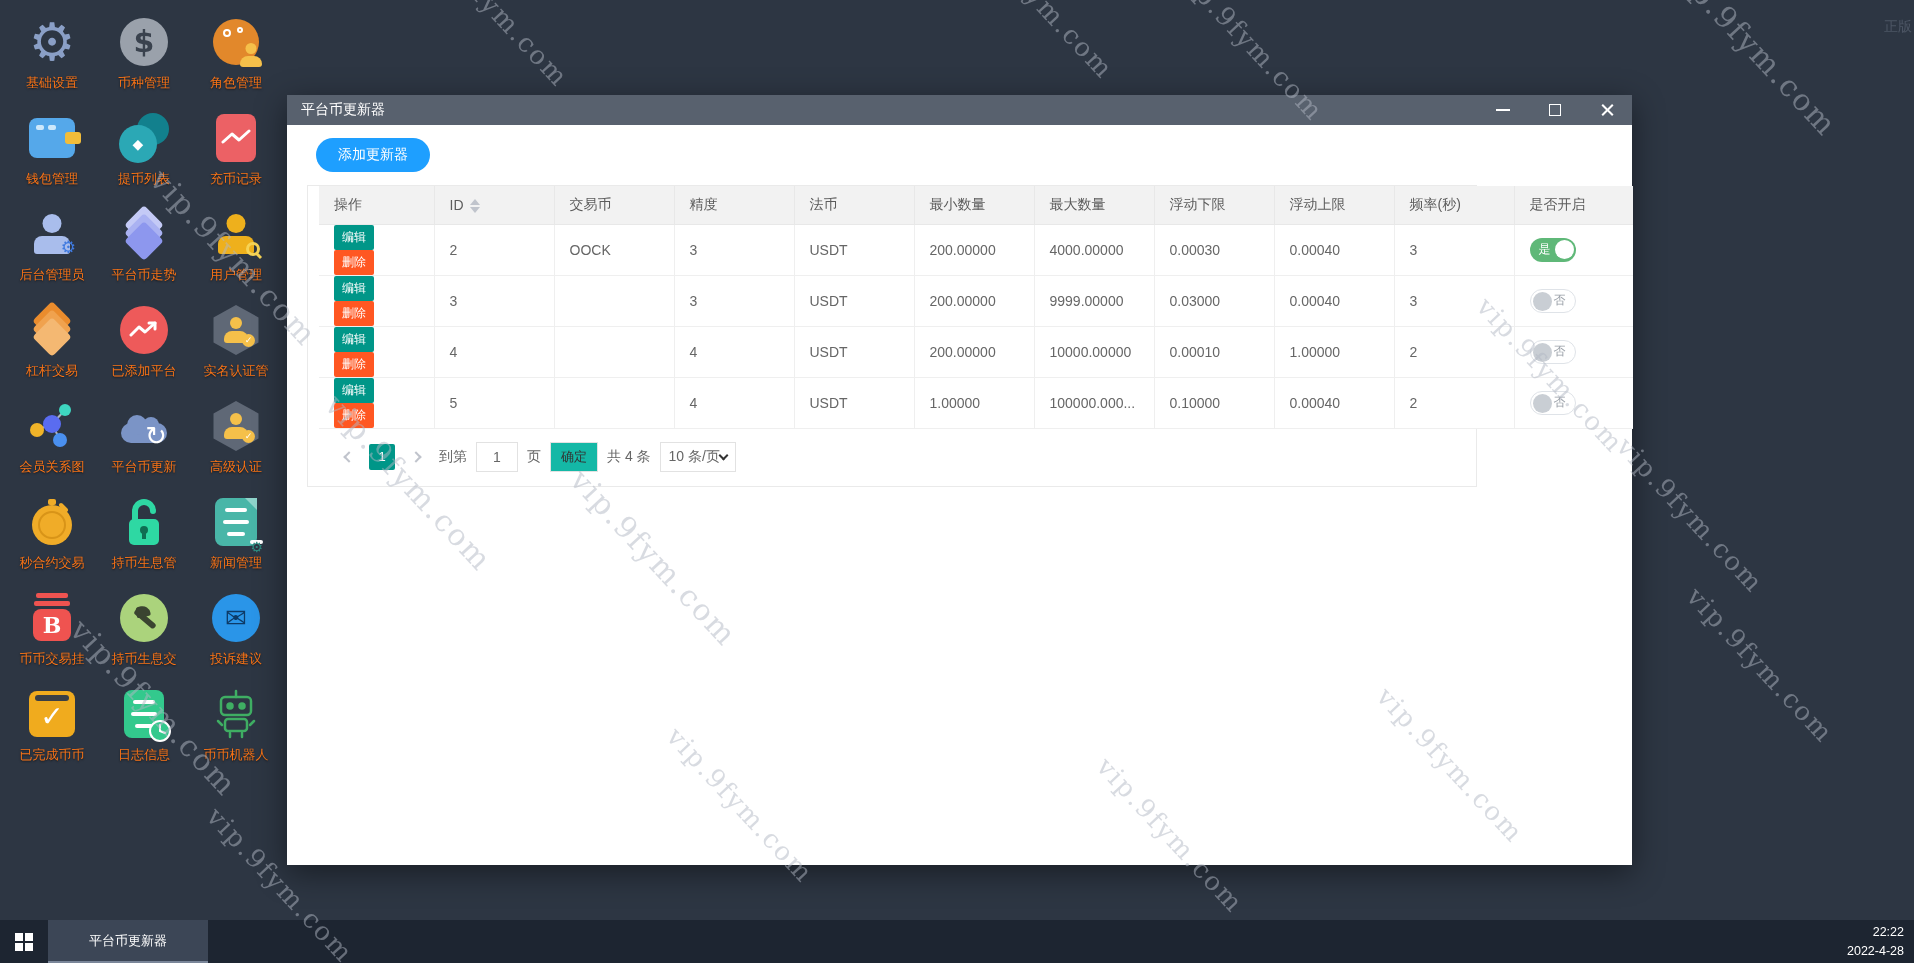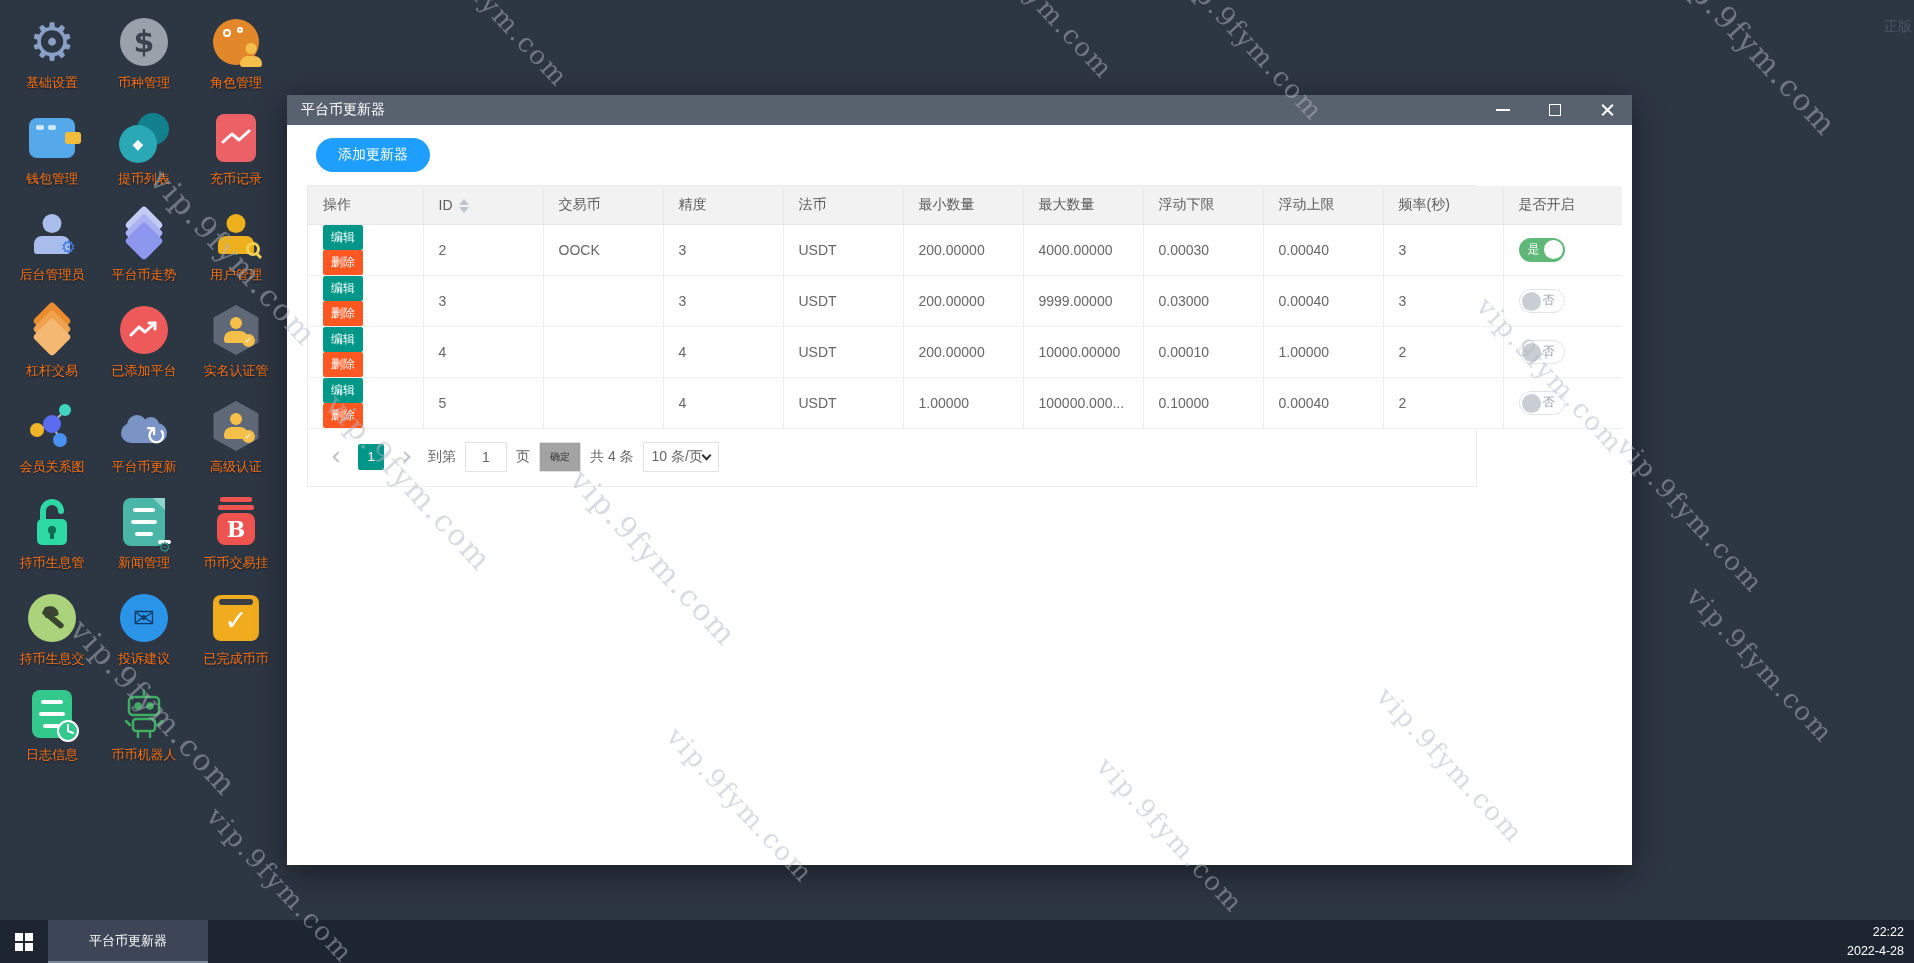--- a/index.html
+++ b/index.html
@@ -90,21 +90,21 @@
   .wc-close i, .wc-close i::after { content:""; position:absolute; left:4px; top:10px;
     width:15px; height:2px; background:#fff; transform:rotate(45deg); display:block; }
   .wc-close i::after { left:0; top:0; transform:rotate(-90deg); }
 
   .btn-add { position:absolute; left:29px; top:43px; height:34px; padding:0 22px;
     background:#1E9FFF; color:#fff; font-size:14px; border:none; border-radius:17px;
     cursor:pointer; }
 
   
   .table-wrap { position:absolute; left:20px; top:90px; width:1170px;
-    border:1px solid #eaeaea; background:#fff; }
+    border:1px solid #eaeaea; background:#fff;padding-left:11px; }
   table.grid { width:100%; border-collapse:collapse; table-layout:fixed; }
   table.grid th { background:#f2f2f2; font-weight:normal; text-align:left;
     color:#5c5c5c; font-size:14px; height:38px; padding:0 15px;
     border-right:1px solid #e8e8e8; border-bottom:1px solid #e8e8e8; }
   table.grid th:last-child { border-right:none; }
   table.grid td { height:39px; padding:0 15px; font-size:14px; color:#666;
     border-right:1px solid #efefef; border-bottom:1px solid #efefef;
     text-align:left; background:#fff; }
   table.grid td:last-child { border-right:none; }
 
@@ -138,22 +138,22 @@
     justify-content:center; cursor:pointer; }
   .pchev i { width:8px; height:8px; border-left:2px solid #c0c4cc;
     border-bottom:2px solid #c0c4cc; display:block; }
   .pchev.prev i { transform:rotate(45deg); margin-left:3px; }
   .pchev.next i { transform:rotate(-135deg); margin-right:3px; }
   .pnum { min-width:26px; height:26px; background:#009688; color:#fff;
     display:flex; align-items:center; justify-content:center; font-size:13px;
     border-radius:2px; cursor:pointer; }
   .goto-input { width:42px; height:30px; border:1px solid #e2e2e2;
     text-align:center; font-size:14px; color:#666; }
-  .btn-ok { height:30px; padding:0 10px; background:#a3a3a3; border:1px solid #e2e2e2;
-    font-size:10px; color:#333; cursor:pointer; }
+  .btn-ok { height:30px; padding:0 10px; background:#14b8a6; border:1px solid #e2e2e2;
+    font-size:13px; color:#333; cursor:pointer; }
   .psel { height:30px; border:1px solid #e2e2e2; display:inline-flex;
     align-items:center; padding:0 8px; cursor:pointer; background:#fff; }
   .psel .car { width:7px; height:7px; border-left:2px solid #333;
     border-bottom:2px solid #333; transform:rotate(-45deg); margin-top:-3px; }
 
   
   .taskbar { position:absolute; left:0; bottom:0; width:100%; height:43px;
     background:#1d2531; z-index:60; display:flex; align-items:center; }
   .winlogo { width:48px; height:100%; display:flex; align-items:center;
     justify-content:center; cursor:pointer; }
@@ -354,20 +354,31 @@
       <div class="person" style="width:24px;height:26px;">
         <span class="head" style="background:#f5c04a;width:12px;height:12px;"></span>
         <span class="bod" style="background:#f5c04a;height:12px;"></span>
       </div>
         </div>
       <span class="chk-dot glyph">✓</span>
     </div>
     <span class="lbl">高级认证</span>
   </div>
 
+  <div class="dicon">
+    <div class="art">
+        <svg width="48" height="50" viewBox="0 0 48 50">
+      <rect x="20" y="2" width="8" height="6" rx="2" fill="#f0ac28"></rect>
+      <line x1="33" y1="8" x2="38" y2="13" stroke="#f0ac28" stroke-width="4" stroke-linecap="round"></line>
+      <circle cx="24" cy="28" r="20" fill="#f0ac28"></circle>
+      <circle cx="24" cy="28" r="13" fill="none" stroke="#d89418" stroke-width="2"></circle>
+    </svg>
+      </div>
+    <span class="lbl">秒合约交易</span>
+  </div>
 
   <div class="dicon">
     <div class="art">
         <svg width="46" height="50" viewBox="0 0 46 50">
       <path d="M14 22 v-8 a9 9 0 0 1 18 0" fill="none" stroke="#2ed8a3" stroke-width="6" stroke-linecap="round"></path>
       <rect x="8" y="22" width="30" height="26" rx="5" fill="#2ed8a3"></rect>
       <circle cx="23" cy="33" r="4" fill="#0f6d52"></circle>
       <rect x="21" y="34" width="4" height="8" fill="#0f6d52"></rect>
     </svg>
       </div>

